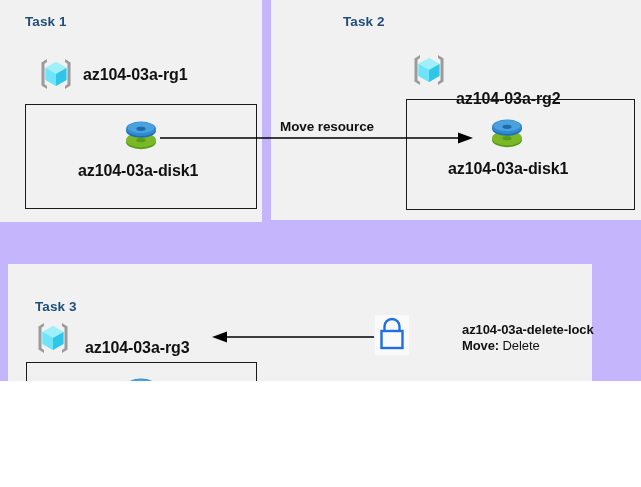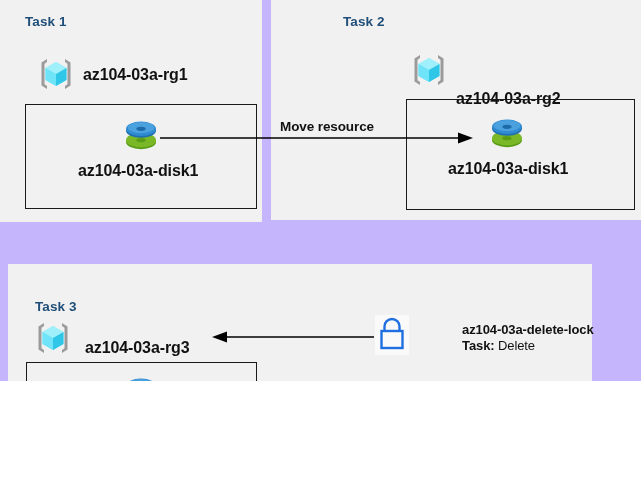--- a/index.html
+++ b/index.html
@@ -182,16 +182,16 @@
   <div class="icon lock-icon" style="left:375px; top:315px; width:34px; height:40px;">
     <svg width="34" height="40" viewBox="0 0 34 40">
       <rect x="0" y="0" width="34" height="40" fill="#fafafa"></rect>
       <path d="M9.5 16 L9.5 11.5 A7.5 7.5 0 0 1 24.5 11.5 L24.5 16" fill="none" stroke="#1f6fe0" stroke-width="2.4"></path>
       <rect x="6.5" y="16" width="21" height="17" fill="none" stroke="#1f6fe0" stroke-width="2.4"></rect>
     </svg>
   </div>
 
   <div class="lock-label" style="left:414px; top:322px; line-height:16px;margin-left:48px;">
     <span class="lk-name">az104-03a-delete-lock</span>
-    <span><span class="lk-type-k">Task:</span><span class="lk-type-v"> </span><span class="lk-type-v">Delete</span></span>
+    <span><span class="lk-type-k">Move:</span><span class="lk-type-v"> </span><span class="lk-type-v">Delete</span></span>
   </div>
 
 </div>
 
 </body></html>

